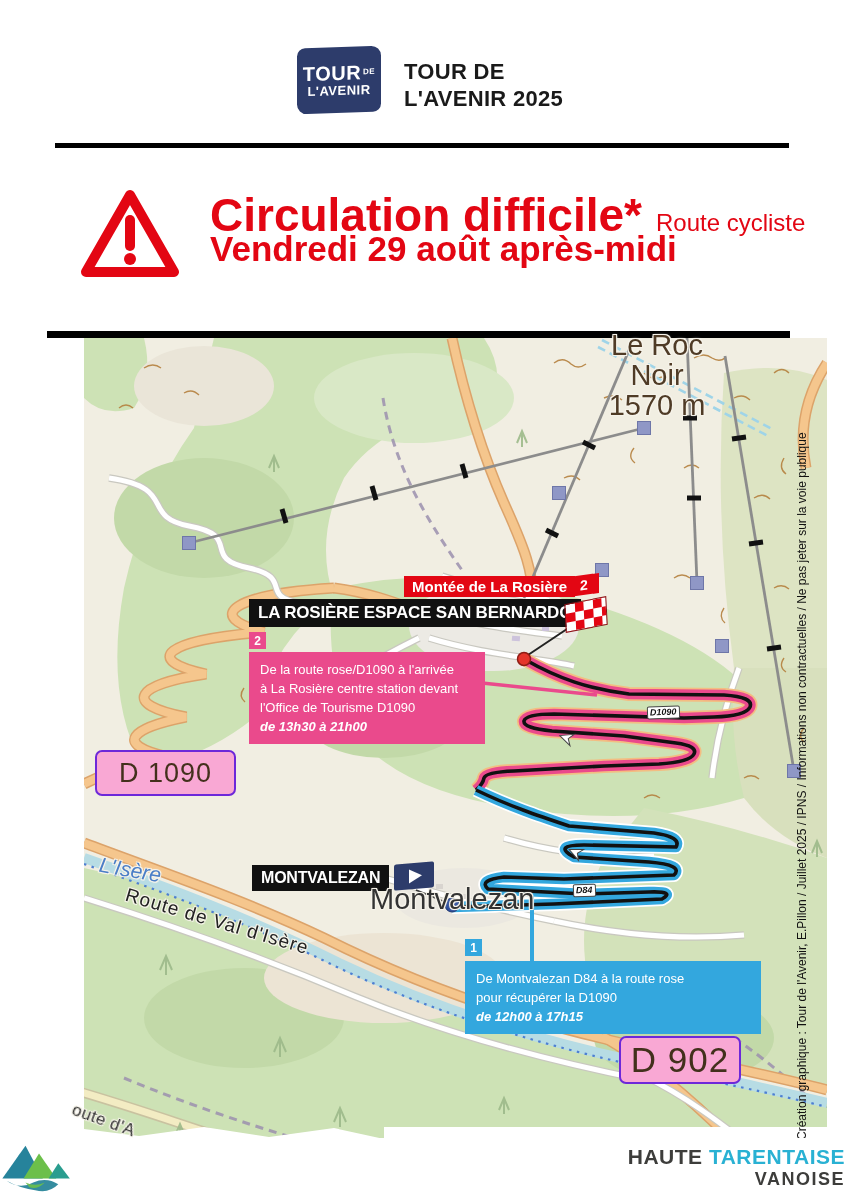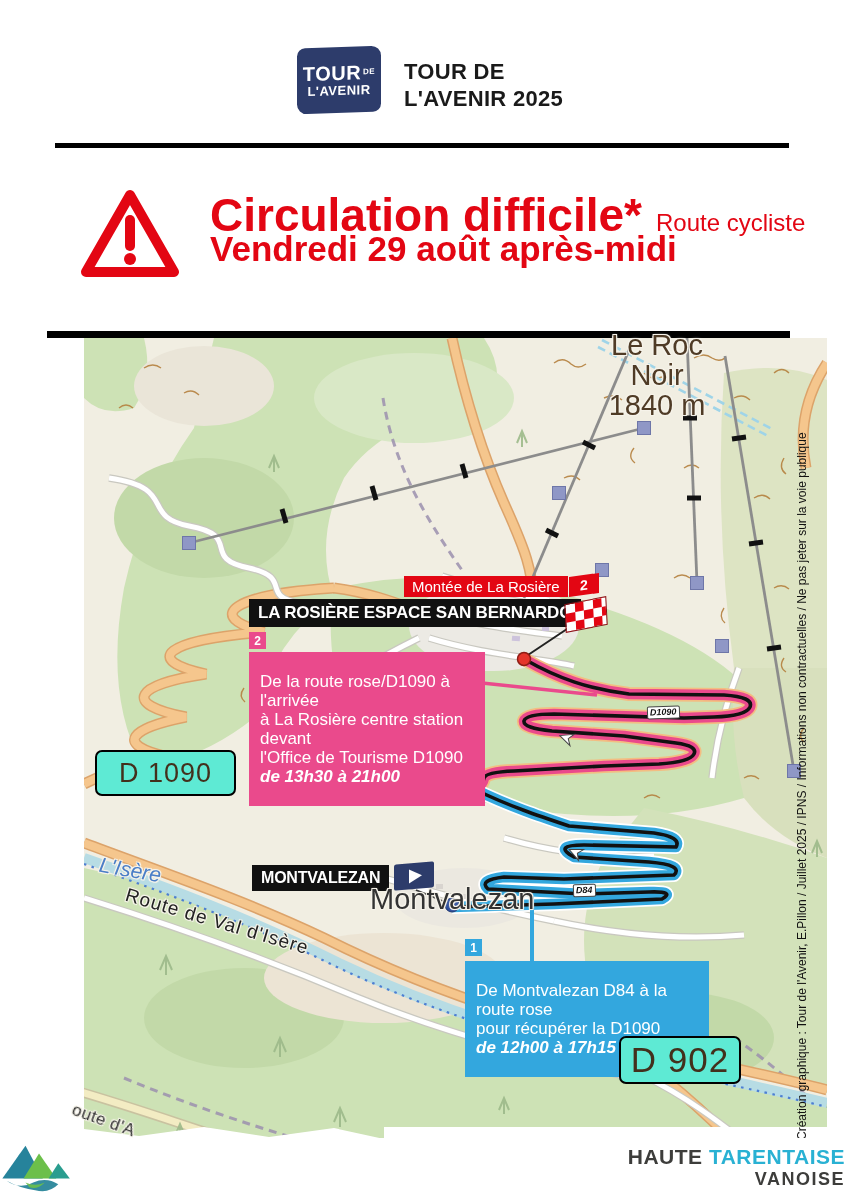--- a/index.html
+++ b/index.html
@@ -24,32 +24,32 @@
   .warn-sub{font-size:24px;}
   .warn-date{left:210px;top:229px;color:#e30613;font-size:35px;font-weight:bold;text-align:right;}
   .warn-note{left:210px;top:272px;color:#e30613;font-size:23px;}
 
   
   .map-topbar{left:47px;top:331px;width:743px;height:7px;background:#000;}
   .map{left:47px;top:338px;width:743px;height:802px;background:#f1eee2;margin-left:37px;}
   .map svg{display:block;}
   .halo{text-shadow:-1px -1px 0 #f6f3ea,1px -1px 0 #f6f3ea,-1px 1px 0 #f6f3ea,1px 1px 0 #f6f3ea,0 0 3px #f6f3ea;}
   .peak{left:483px;top:-8px;width:180px;text-align:center;color:#4f3b26;font-size:29px;line-height:30px;}
-  .tag-red{background:#e30613;color:#fff;font-weight:normal;font-size:15px;padding:2px 8px;white-space:nowrap;}
+  .tag-red{background:#e30613;color:#fff;font-weight:bold;font-size:15px;padding:2px 8px;white-space:nowrap;}
   .tag-black{background:#111;color:#fff;font-weight:bold;font-size:17px;padding:4px 9px;white-space:nowrap;letter-spacing:-.2px;}
   .flag2{left:485px;top:237px;width:30px;height:20px;background:#e30613;color:#fff;font-weight:bold;
          font-size:14px;display:flex;align-items:center;justify-content:center;transform:skewY(-8deg);}
   .flag-checker{left:481px;top:262px;width:40px;height:27px;transform:skewY(-8deg) rotate(-3deg);
          background:conic-gradient(#e30613 0 90deg,#fff 0 180deg,#e30613 0 270deg,#fff 0);
          background-size:18px 18px;border:1px solid #8c1016;}
   .numsq{width:17px;height:17px;color:#fff;font-weight:bold;font-size:12px;display:flex;
          align-items:center;justify-content:center;}
-  .infobox{color:#fff;font-size:17px;line-height:19px;padding:20px 11px;box-sizing:border-box;}
+  .infobox{color:#fff;font-size:13px;line-height:19px;padding:8px 11px;box-sizing:border-box;}
   .infobox .b{font-weight:bold;font-style:italic;}
-  .shield{background:#5eead4;border:2px solid #000000;border-radius:7px;color:#43301c;
+  .shield{background:#f9a8d4;border:2px solid #6d28d9;border-radius:7px;color:#43301c;
           display:flex;align-items:center;justify-content:center;letter-spacing:1px;}
   .ref{background:#fff;border:1px solid #444;border-radius:2px;color:#111;font-weight:bold;
        font-style:italic;font-size:9px;line-height:11px;padding:0 2px;transform:rotate(-2deg);}
   .place{color:#333;font-size:29px;}
   .river-label{color:#4a7ec7;font-style:italic;font-size:21px;transform:rotate(10deg);}
   .road-label{color:#222;font-size:19px;letter-spacing:1px;transform:rotate(16.5deg);transform-origin:left top;}
   .road-label2{color:#333;font-size:17px;letter-spacing:.5px;transform:rotate(20deg);transform-origin:left top;}
   .start-flag{left:310px;top:525px;width:40px;height:26px;background:#2d3c6b;border-radius:2px;
           transform:skewY(-5deg);display:flex;align-items:center;justify-content:center;}
   .start-flag .tri{width:0;height:0;border-left:13px solid #fff;border-top:7px solid transparent;
@@ -308,21 +308,21 @@
       <circle cx="440" cy="321" r="6.5" fill="#e5352b" stroke="#8e1d15" stroke-width="1.5"></circle>
       <circle cx="368" cy="567" r="7" fill="#2c4d9b" stroke="#1d3570" stroke-width="1"></circle>
 
       <path d="M0,802 L0,791 L55,798 L120,789 L185,799 L250,790 L300,801 L743,801 L743,802 Z" fill="#fff"></path>
       <path d="M300,802 L300,789 L743,789 L743,802 Z" fill="#fff"></path>
     </svg>
 
     <div class="abs peak halo">
       <div>Le Roc</div>
       <div>Noir</div>
-      <div>1840 m</div>
+      <div>1570 m</div>
     </div>
 
     <div class="abs tag-red" style="left:320px;top:238px;">Montée de La Rosière</div>
     <div class="abs flag2">2</div>
     <div class="abs tag-black" style="left:165px;top:261px;">LA ROSIÈRE ESPACE SAN BERNARDO</div>
     <div class="abs flag-checker"></div>
 
     <div class="abs numsq" style="left:165px;top:294px;background:#ea4a8c;">2</div>
     <div class="abs infobox" style="left:165px;top:314px;width:236px;background:#ea4a8c;">
       <div>De la route rose/D1090 à l'arrivée</div>
@@ -333,21 +333,21 @@
 
     <div class="abs shield" style="left:11px;top:412px;width:137px;height:42px;font-size:27px;">D 1090</div>
 
     <div class="abs tag-black" style="left:168px;top:527px;font-size:16px;">MONTVALEZAN</div>
     <div class="abs start-flag">
         <span class="tri"></span>
       </div>
     <div class="abs place halo" style="left:286px;top:545px;">Montvalezan</div>
 
     <div class="abs numsq" style="left:381px;top:601px;background:#33a7de;">1</div>
-    <div class="abs infobox" style="left:381px;top:623px;width:244px;background:#33a7de;">
+    <div class="abs infobox" style="left:381px;top:623px;width:296px;background:#33a7de;">
       <div>De Montvalezan D84 à la route rose</div>
       <div>pour récupérer la D1090</div>
       <div class="b">de 12h00 à 17h15</div>
     </div>
 
     <div class="abs shield" style="left:535px;top:698px;width:118px;height:44px;font-size:35px;">D 902</div>
 
     <div class="abs ref" style="left:563px;top:368px;">D1090</div>
     <div class="abs ref" style="left:489px;top:546px;">D84</div>
 

